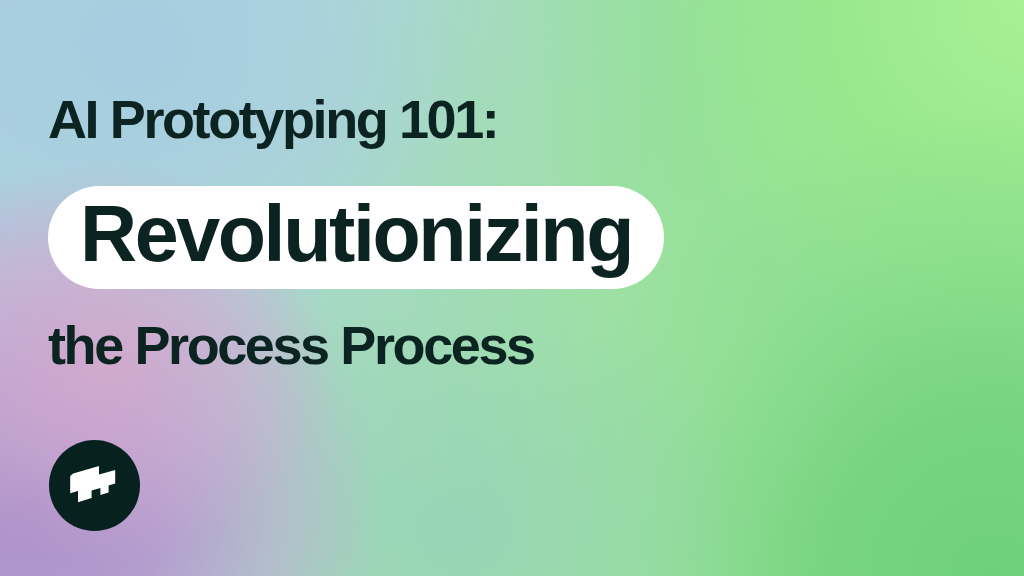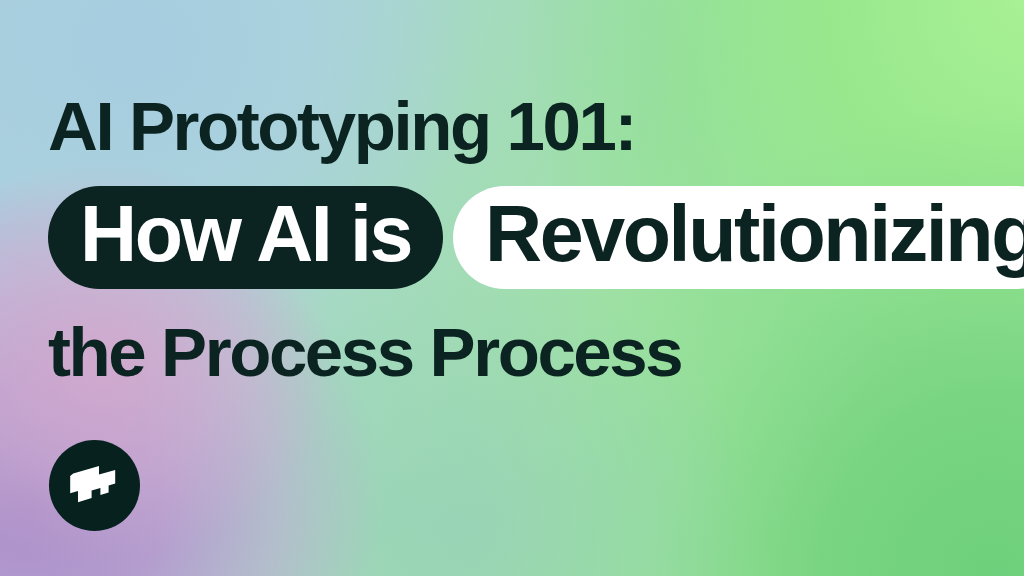--- a/index.html
+++ b/index.html
@@ -87,21 +87,21 @@
 
   .line {
     position: absolute;
     left: 48px;
     white-space: nowrap;
   }
 
   .title-text {
     font-family: "Liberation Sans", sans-serif;
     font-weight: bold;
-    font-size: 69px;
+    font-size: 54px;
     line-height: 1;
     letter-spacing: -2.4px;
     color: #0b2321;
   }
 
   #line-one {
     top: 92px;
   }
 
   #line-two {
@@ -182,23 +182,20 @@
   <div class="bg-layer" id="bg-blob-blue"></div>
   <div class="bg-layer" id="bg-blob-teal-mid"></div>
   <div class="bg-layer" id="bg-blob-purple"></div>
   <div class="bg-layer" id="bg-blob-pink"></div>
 
   <div id="headline">
 
     <div class="line title-text" id="line-one">AI Prototyping 101:</div>
 
     <div class="line" id="line-two">
-      <span class="pill" id="pill-dark">
-        <span class="pill-label">How AI is</span>
-      </span>
       <span class="pill" id="pill-light">
         <span class="pill-label">Revolutionizing</span>
       </span>
     </div>
 
     <div class="line title-text" id="line-three">the Process Process</div>
 
   </div>
 
   <div id="logo">

